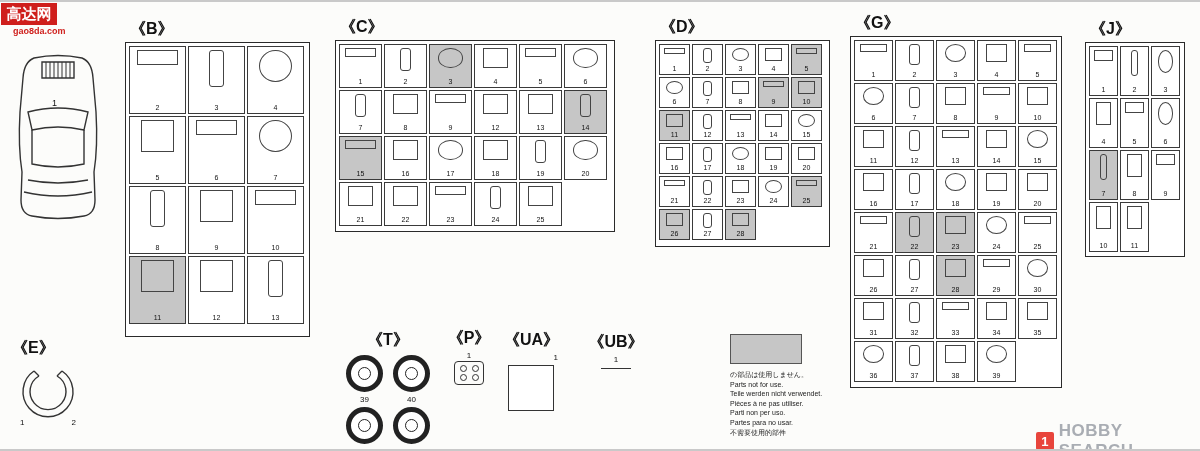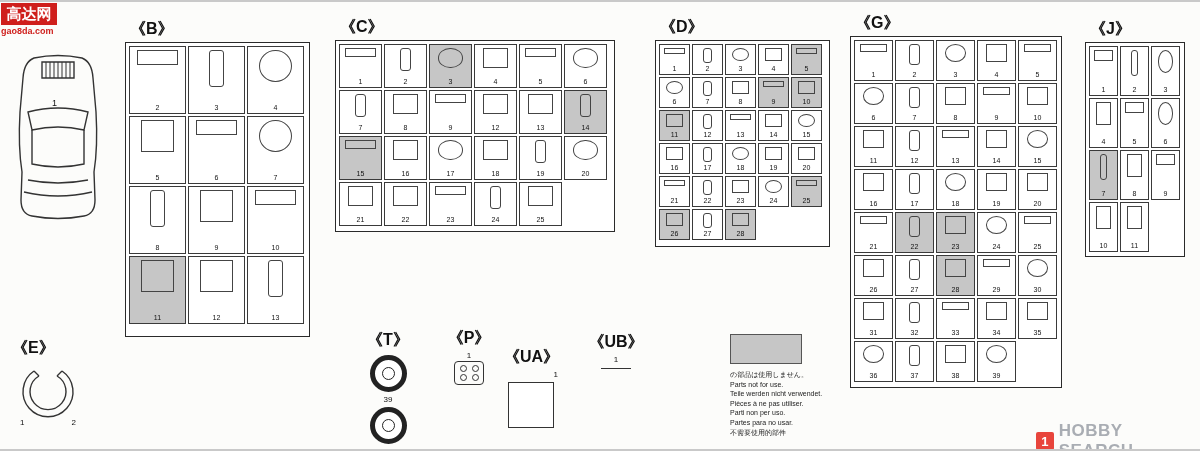--- a/index.html
+++ b/index.html
@@ -5,21 +5,21 @@
   *{box-sizing:border-box;margin:0;padding:0;}
   html,body{background:#9a9a9a;}
   body{font-family:"Liberation Sans","DejaVu Sans",sans-serif;color:#111;}
   #canvas{position:relative;width:1200px;height:451px;background:#fcfcfa;overflow:hidden;
           border-top:2px solid #c9c9c9;border-bottom:2px solid #c9c9c9;}
 
   
   #watermark{position:absolute;left:1px;top:1px;z-index:5;}
   #watermark .wm-box{width:56px;height:22px;background:#cf1f1c;color:#fff;font-weight:bold;
           font-size:15px;display:flex;align-items:center;justify-content:center;}
-  #watermark .wm-url{color:#cf1f1c;font-size:9px;font-weight:bold;padding-left:0;line-height:12px;}
+  #watermark .wm-url{color:#cf1f1c;font-size:9px;font-weight:bold;padding-left:12px;line-height:12px;}
 
   
   #body-illustration{position:absolute;left:8px;top:50px;}
   #loose-part-number{position:absolute;left:52px;top:96px;font-size:9px;}
 
   
   .sprue{position:absolute;border:1.5px solid #2a2a2a;background:#fff;}
   .sprue-label{position:absolute;top:-24px;left:4px;font-weight:bold;font-size:16px;color:#111;}
   .sprue-body{display:flex;flex-wrap:wrap;align-content:flex-start;width:100%;height:100%;padding:2px;}
   .part-cell{border:1px solid #3a3a3a;margin:1px;display:flex;flex-direction:column;align-items:center;
@@ -57,21 +57,21 @@
         align-items:center;justify-content:center;background:#fff;}
   .tire-inner{width:13px;height:13px;border:1px solid #222;border-radius:50%;}
   .tire-num{font-size:8px;line-height:9px;}
 
   #p-section{position:absolute;left:446px;top:326px;width:46px;text-align:center;}
   #p-num{font-size:8px;margin-top:2px;}
   #p-part{margin:1px auto 0;width:30px;height:24px;border:1.5px solid #333;border-radius:4px;
         display:grid;grid-template-columns:1fr 1fr;place-items:center;padding:2px;}
   .p-hole{width:7px;height:7px;border:1px solid #333;border-radius:50%;}
 
-  #ua-section{position:absolute;left:504px;top:345px;width:54px;text-align:right;}
+  #ua-section{position:absolute;left:504px;top:328px;width:54px;text-align:right;}
   #ua-num{font-size:8px;margin-top:2px;}
   #ua-box{width:46px;height:46px;border:1.5px solid #333;margin:3px auto 0;background:#fff;}
 
   #ub-section{position:absolute;left:588px;top:330px;width:56px;text-align:center;}
   #ub-num{font-size:8px;margin-top:2px;}
   #ub-line{width:30px;border-top:1.5px solid #333;margin:4px auto 0;}
 
   
   #note-box{position:absolute;left:730px;top:332px;width:115px;}
   #note-swatch{width:72px;height:30px;background:#c6c6c6;border:1px solid #555;margin-bottom:6px;}
@@ -606,20 +606,29 @@
     <div id="tire-grid">
       <div class="tire-col">
         <div class="tire">
             <div class="tire-inner"></div>
           </div>
         <div class="tire-num">39</div>
         <div class="tire">
             <div class="tire-inner"></div>
           </div>
       </div>
+      <div class="tire-col">
+        <div class="tire">
+            <div class="tire-inner"></div>
+          </div>
+        <div class="tire-num">40</div>
+        <div class="tire">
+            <div class="tire-inner"></div>
+          </div>
+      </div>
     </div>
   </div>
 
   <div id="p-section">
     <div class="section-label">《P》</div>
     <div id="p-num">1</div>
     <div id="p-part">
       <div class="p-hole"></div>
       <div class="p-hole"></div>
       <div class="p-hole"></div>

